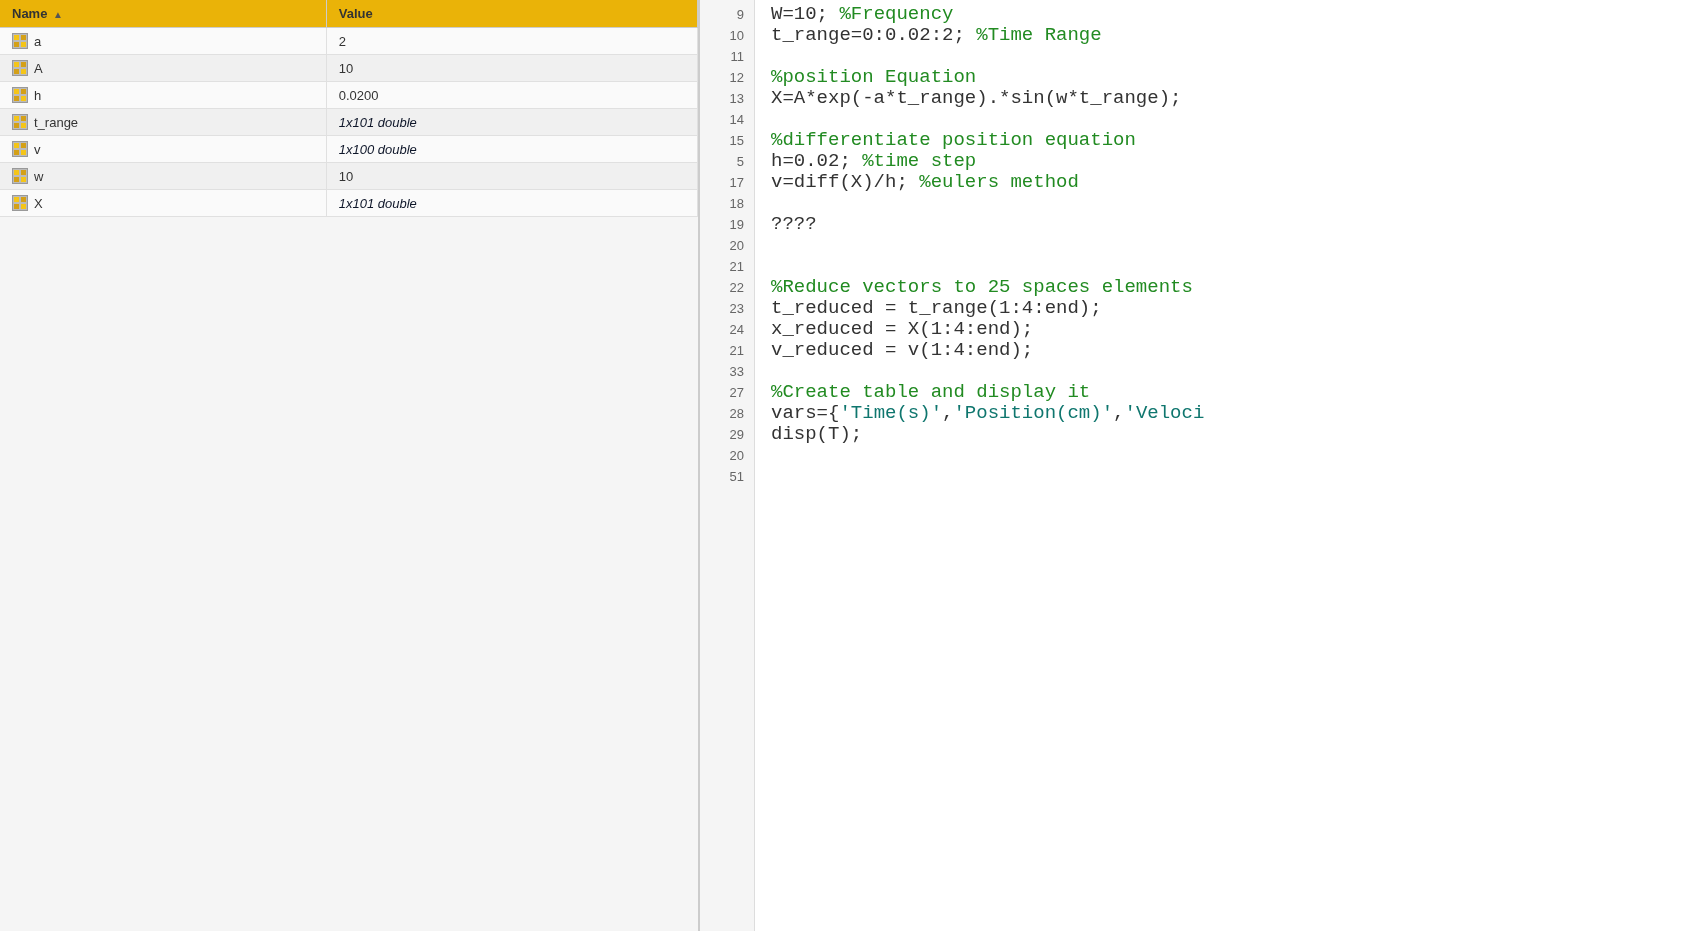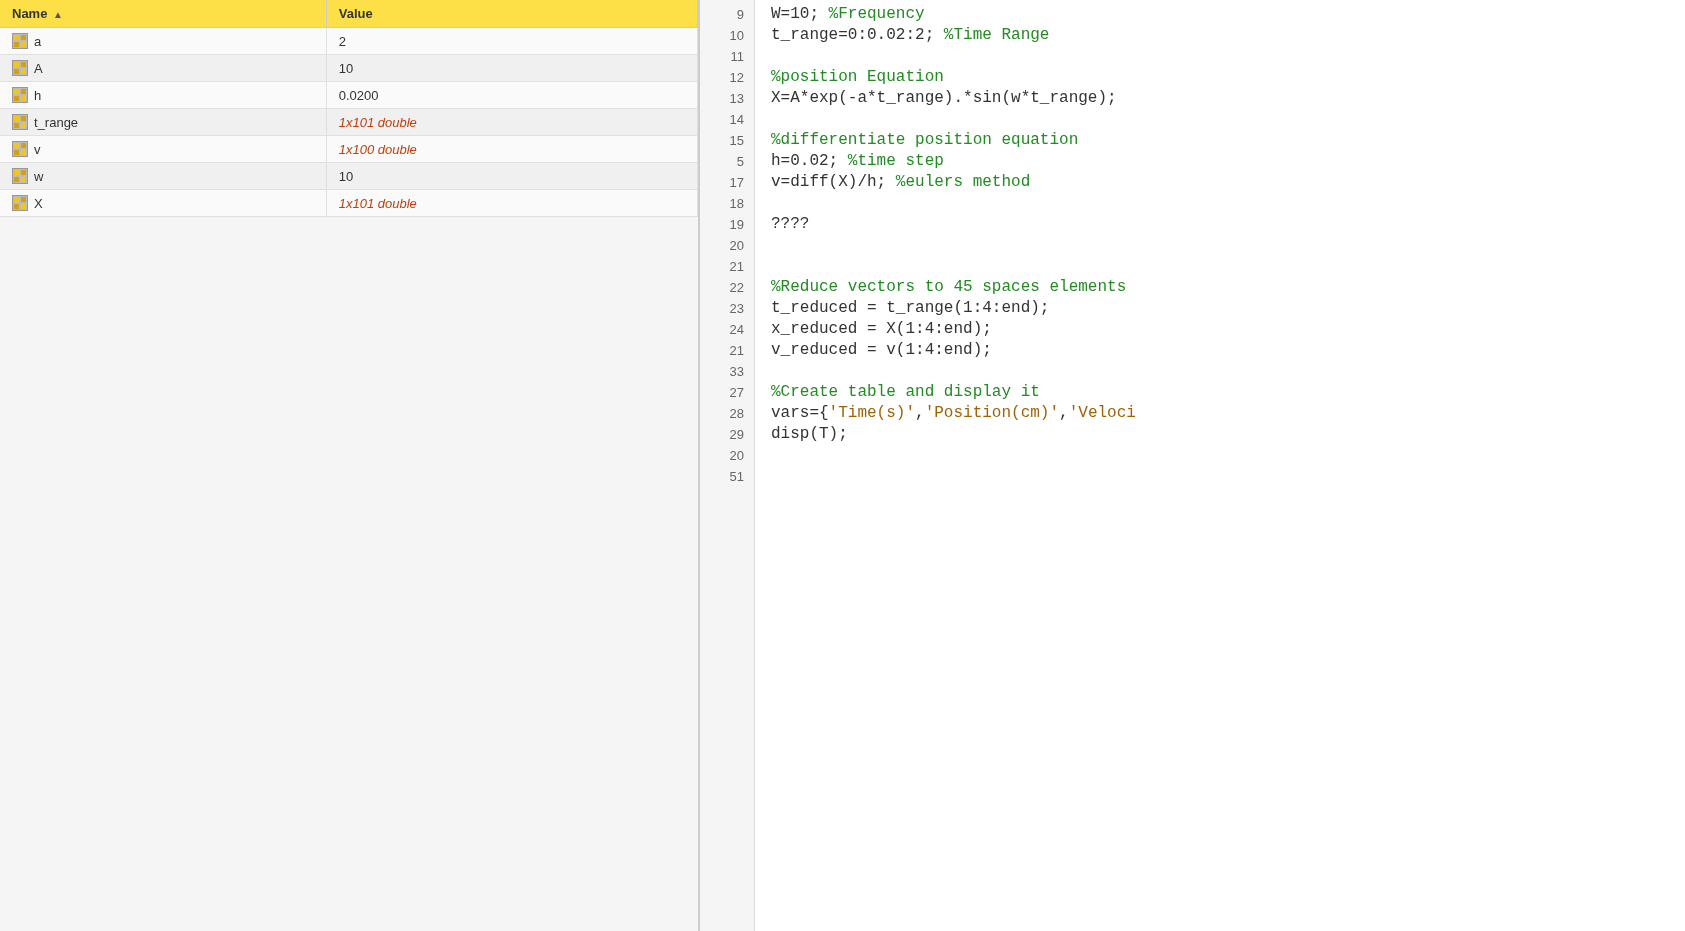--- a/index.html
+++ b/index.html
@@ -33,21 +33,21 @@
       overflow: hidden;
     }
 
     table {
       width: 100%;
       border-collapse: collapse;
       font-size: 14px;
     }
 
     thead tr {
-      background: #fde047;
+      background: #eab308;
       border-bottom: 1px solid #ccc;
     }
 
     thead th {
       text-align: left;
       padding: 6px 12px;
       font-weight: bold;
       font-family: Arial, sans-serif;
       font-size: 13px;
       color: #333;
@@ -107,21 +107,21 @@
       background: #d4a017;
     }
 
     .name-cell {
       display: flex;
       align-items: center;
     }
 
     .value-italic {
       font-style: italic;
-      color: #c2410c;
+      color: #0f172a;
       font-family: Arial, sans-serif;
       font-size: 13px;
     }
 
     .value-normal {
       font-family: Arial, sans-serif;
       font-size: 13px;
       color: #333;
     }
 
@@ -165,30 +165,30 @@
     .code-content {
       flex: 1;
       padding: 4px 0 4px 16px;
       overflow: hidden;
     }
 
     .code-line {
       height: 21px;
       line-height: 21px;
       white-space: pre;
-      font-size: 16px;
+      font-size: 19px;
     }
 
     .code-line.empty {
       height: 21px;
     }
 
     
     .c-comment { color: #228B22; }
-    .c-string { color: #a16207; }
+    .c-string { color: #0f766e; }
     .c-normal { color: #333333; }
   </style>
 </head>
 <body>
 
 <div class="left-panel">
   <div class="table-container">
     <table>
       <thead>
         <tr>
@@ -350,21 +350,21 @@
         <div class="code-line"><span class="c-comment">%position Equation</span></div>
         <div class="code-line"><span class="c-normal">X=A*exp(-a*t_range).*sin(w*t_range);</span></div>
         <div class="code-line empty"></div>
         <div class="code-line"><span class="c-comment">%differentiate position equation</span></div>
         <div class="code-line"><span class="c-normal">h=0.02; </span><span class="c-comment">%time step</span><span class="c-normal"></span></div>
         <div class="code-line"><span class="c-normal">v=diff(X)/h; </span><span class="c-comment">%eulers method</span><span class="c-normal"></span></div>
         <div class="code-line empty"></div>
         <div class="code-line"><span class="c-normal">????</span></div>
         <div class="code-line empty"></div>
         <div class="code-line empty"></div>
-        <div class="code-line"><span class="c-comment">%Reduce vectors to 45 spaces elements</span></div>
+        <div class="code-line"><span class="c-comment">%Reduce vectors to 25 spaces elements</span></div>
         <div class="code-line"><span class="c-normal">t_reduced = t_range(1:4:end);</span></div>
         <div class="code-line"><span class="c-normal">x_reduced = X(1:4:end);</span></div>
         <div class="code-line"><span class="c-normal">v_reduced = v(1:4:end);</span></div>
         <div class="code-line empty"></div>
         <div class="code-line"><span class="c-comment">%Create table and display it</span></div>
         <div class="code-line"><span class="c-normal">vars={</span><span class="c-string">'Time(s)'</span><span class="c-normal">,</span><span class="c-string">'Position(cm)'</span><span class="c-normal">,</span><span class="c-string">'Veloci</span></div>
         <div class="code-line"><span class="c-normal">disp(T);</span></div>
       </div>
   </div>
 </div>

